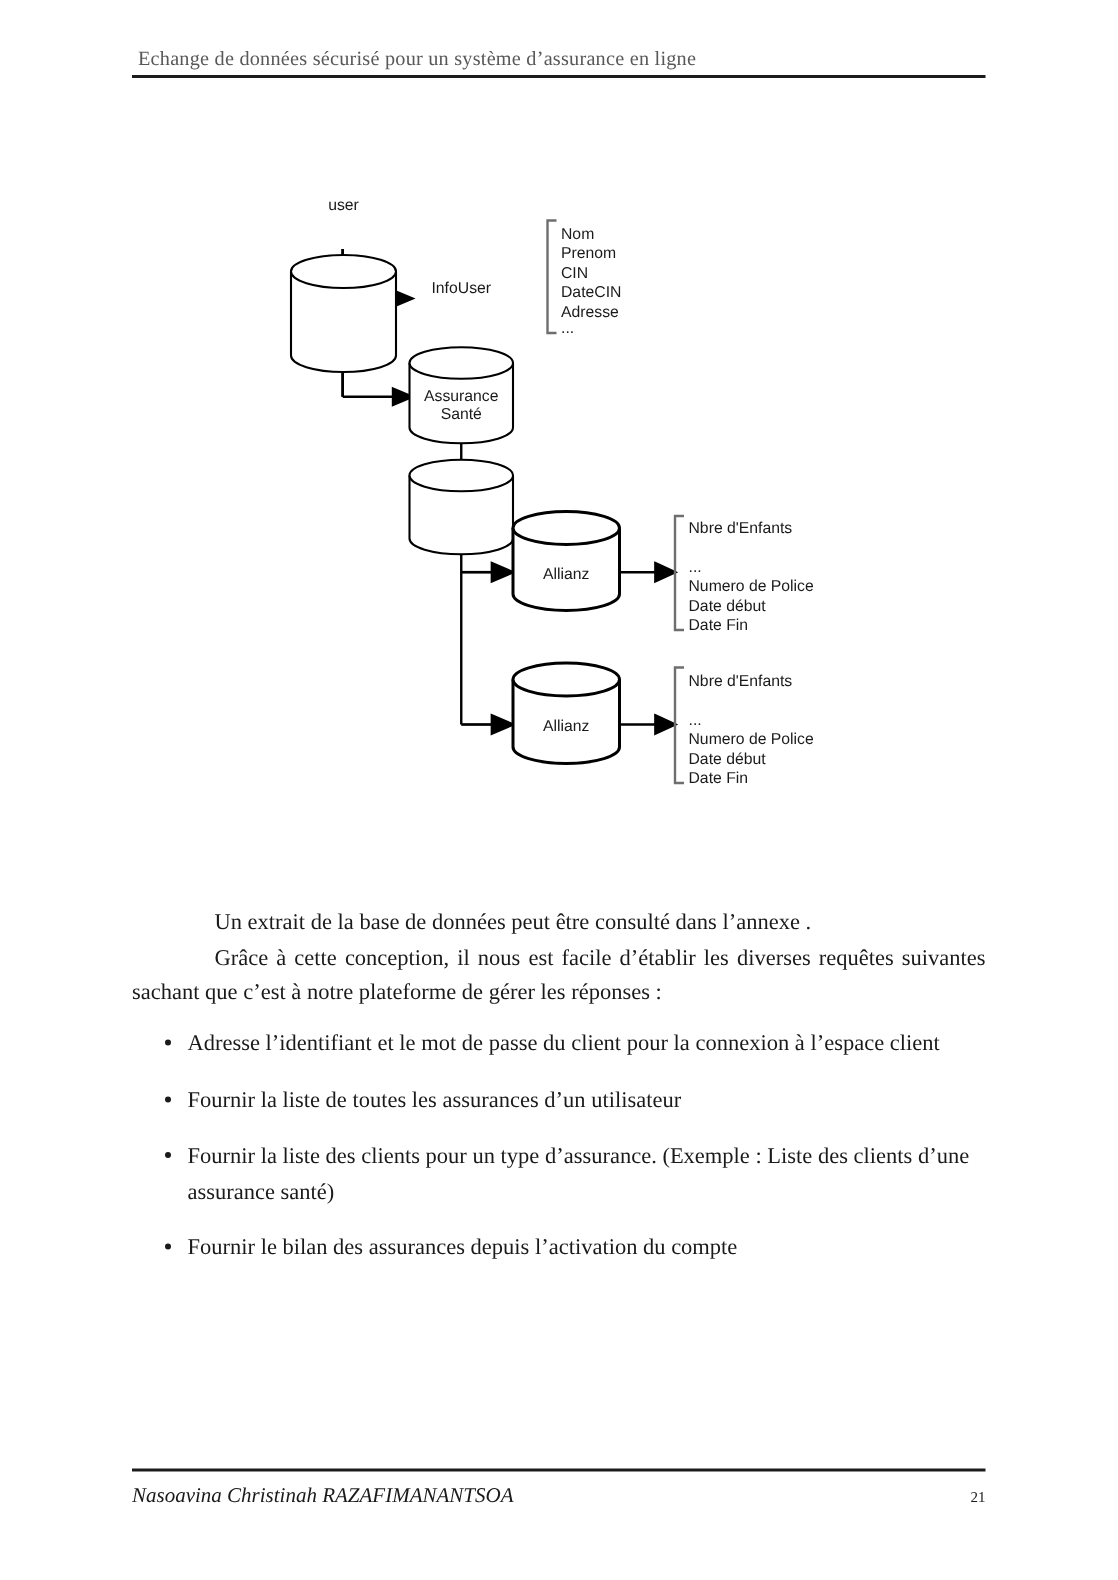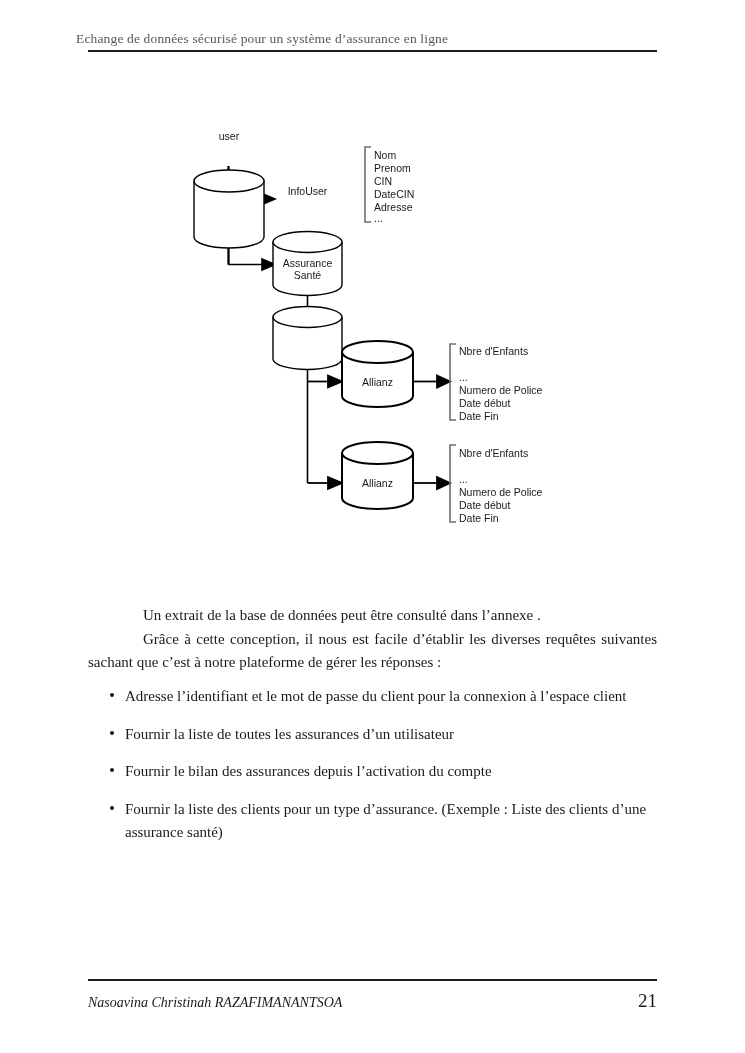--- a/index.html
+++ b/index.html
@@ -8,21 +8,21 @@
     background:#ffffff;
     font-family:"Liberation Serif", serif;
     color:#1a1a1a;
     position:relative;
     overflow:hidden;
   }
   .page { position:absolute; inset:0; }
 
   
   .header {
-    position:absolute; left:76px; top:31px; width:569px;
+    position:absolute; left:92px; top:31px; width:569px;
     font-size:13.5px; color:#585858;
     letter-spacing:0.15px;
     white-space:nowrap;
     font-family:Liberation Serif, serif;
   }
   .header-rule {
     position:absolute; left:88px; top:50px; width:569px; height:2px;
     background:#1c1c1c;
   }
 
@@ -76,21 +76,21 @@
   .footer-rule {
     position:absolute; left:88px; top:979px; width:569px; height:2px;
     background:#1c1c1c;
   }
   .footer {
     position:absolute; left:88px; top:990px; width:569px;
     font-size:14px;
     font-style:italic;
     display:flex; justify-content:space-between; align-items:baseline;
   }
-  .footer .page-no { font-style:normal; font-size:19px; }
+  .footer .page-no { font-style:normal; font-size:10px; }
 </style>
 </head>
 <body>
 
 <div class="page">
 
   <div class="header">Echange de données sécurisé pour un système d’assurance en ligne</div>
   <div class="header-rule"></div>
 
   <div class="figure">
@@ -229,25 +229,25 @@
     <li>
       <span class="dot"></span>
       <span>Adresse l’identifiant et le mot de passe du client pour la connexion à l’espace client</span>
     </li>
     <li>
       <span class="dot"></span>
       <span>Fournir la liste de toutes les assurances d’un utilisateur</span>
     </li>
     <li>
       <span class="dot"></span>
+      <span>Fournir la liste des clients pour un type d’assurance. (Exemple : Liste des clients d’une assurance santé)</span>
+    </li>
+    <li>
+      <span class="dot"></span>
       <span>Fournir le bilan des assurances depuis l’activation du compte</span>
-    </li>
-    <li>
-      <span class="dot"></span>
-      <span>Fournir la liste des clients pour un type d’assurance. (Exemple : Liste des clients d’une assurance santé)</span>
     </li>
   </ul>
 
   <div class="footer-rule"></div>
   <div class="footer">
     <span>Nasoavina Christinah RAZAFIMANANTSOA</span>
     <span class="page-no">21</span>
   </div>
 
 </div>

